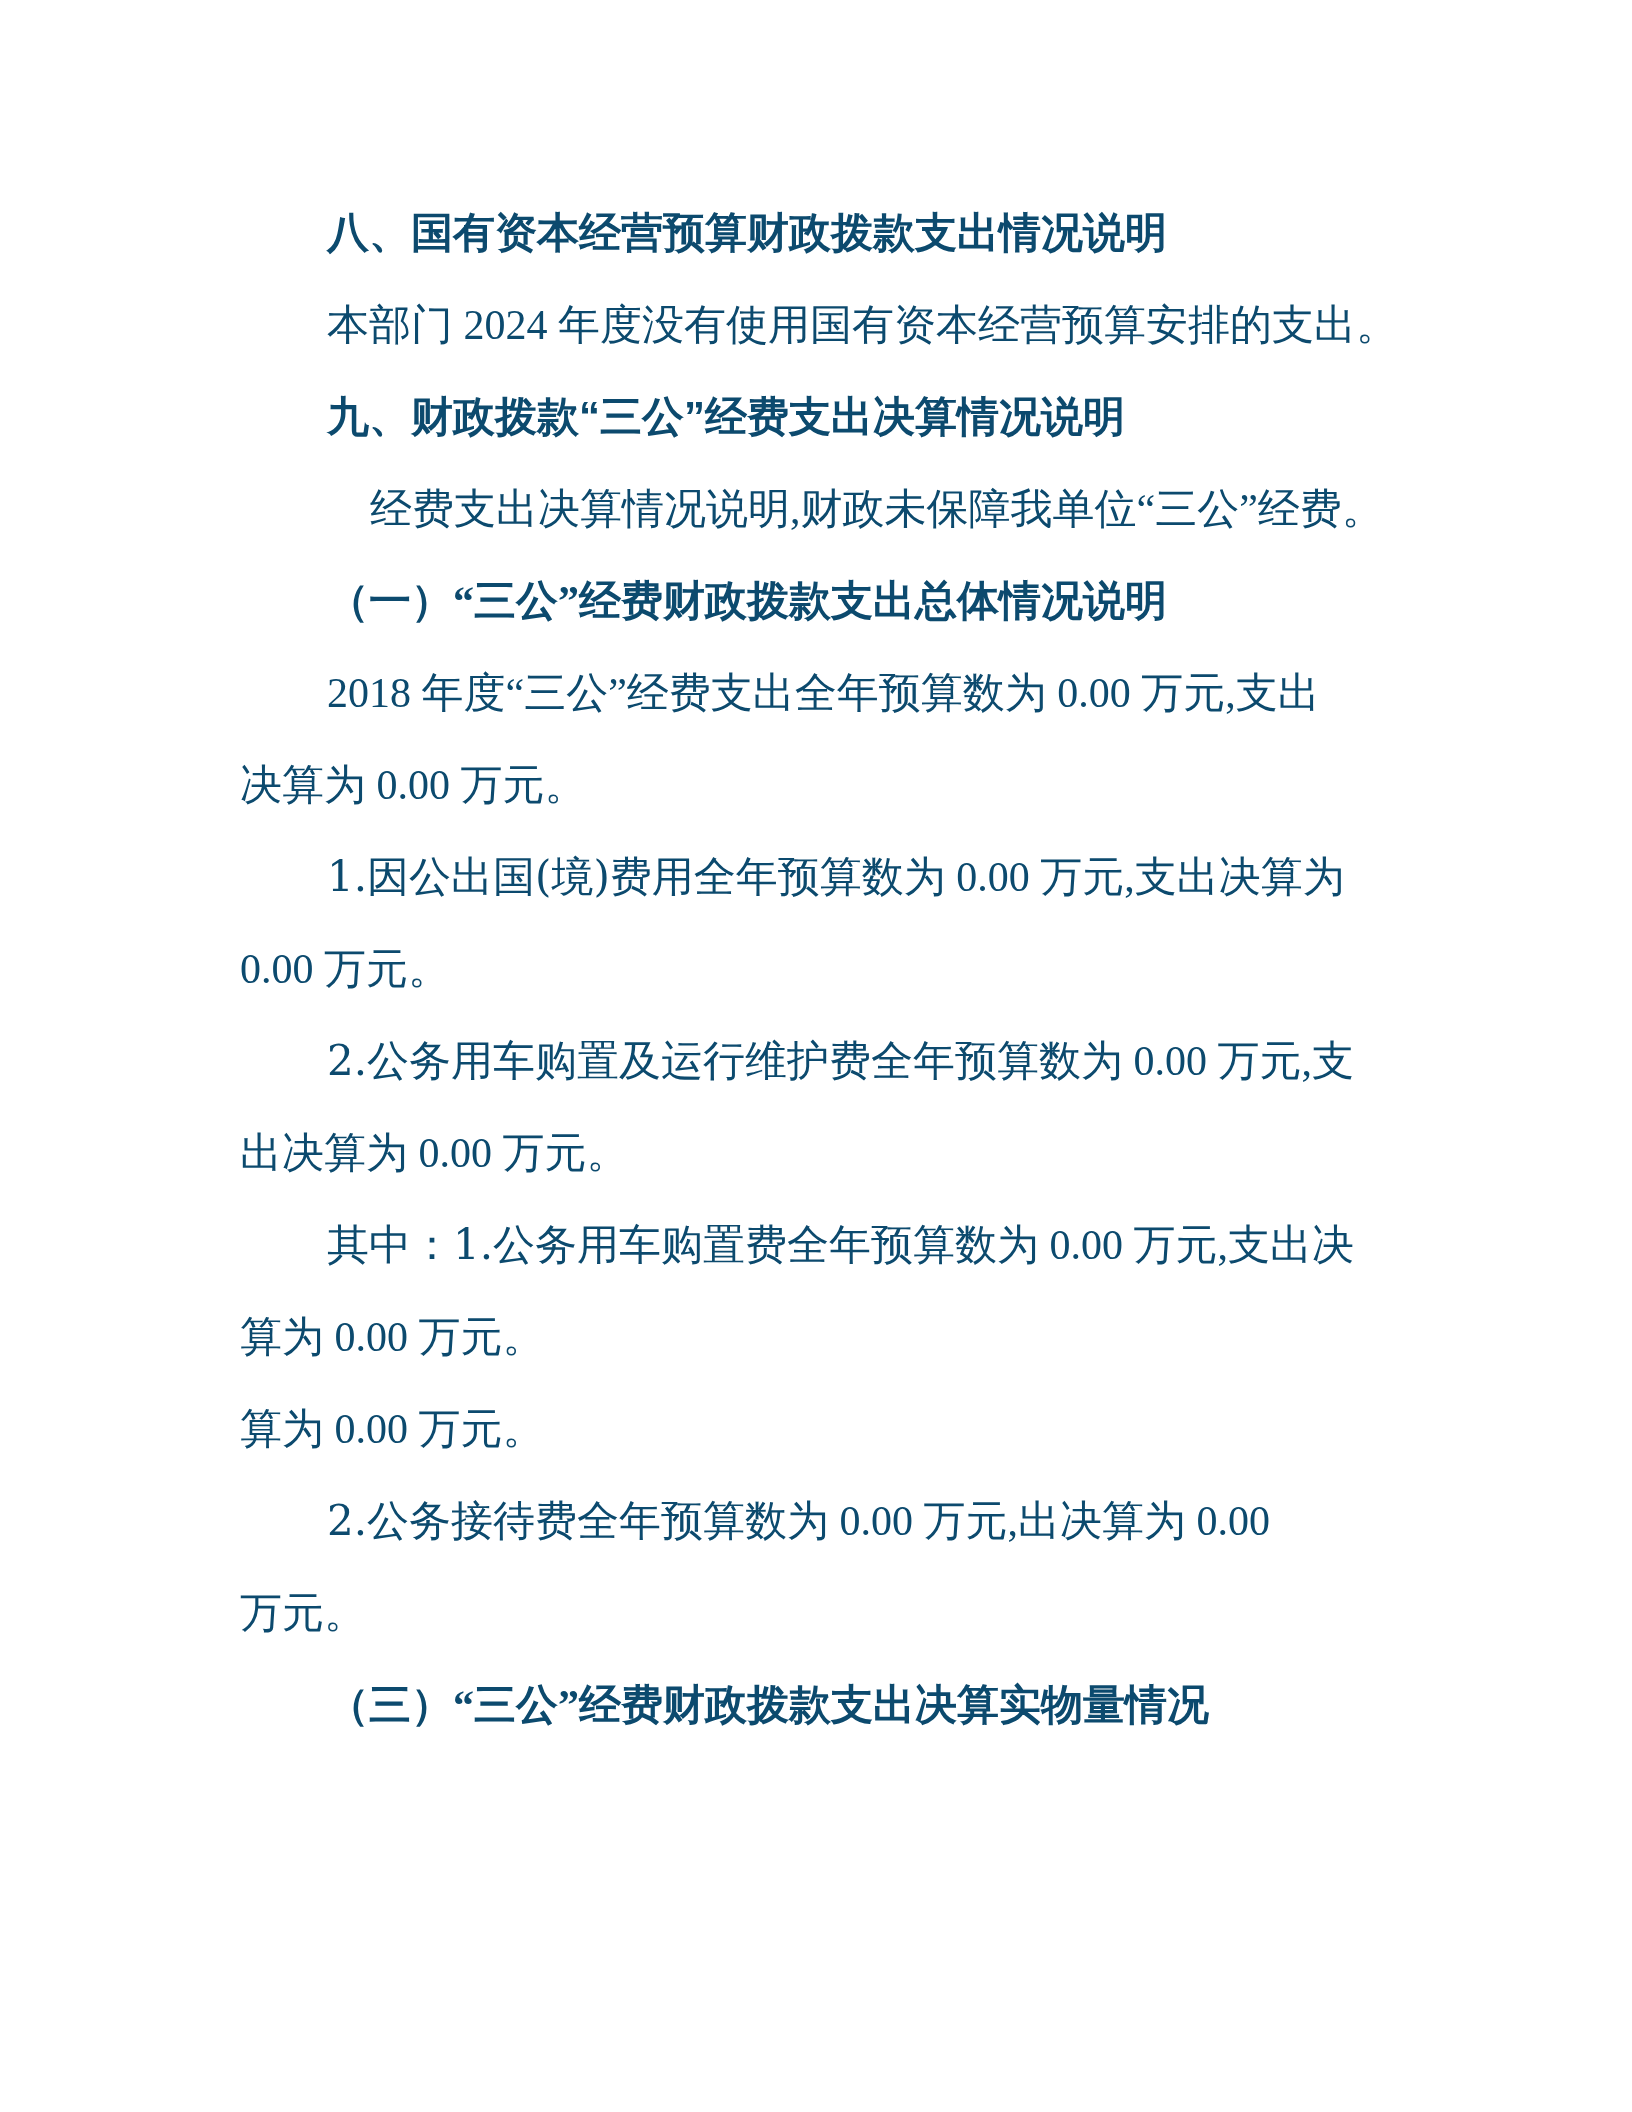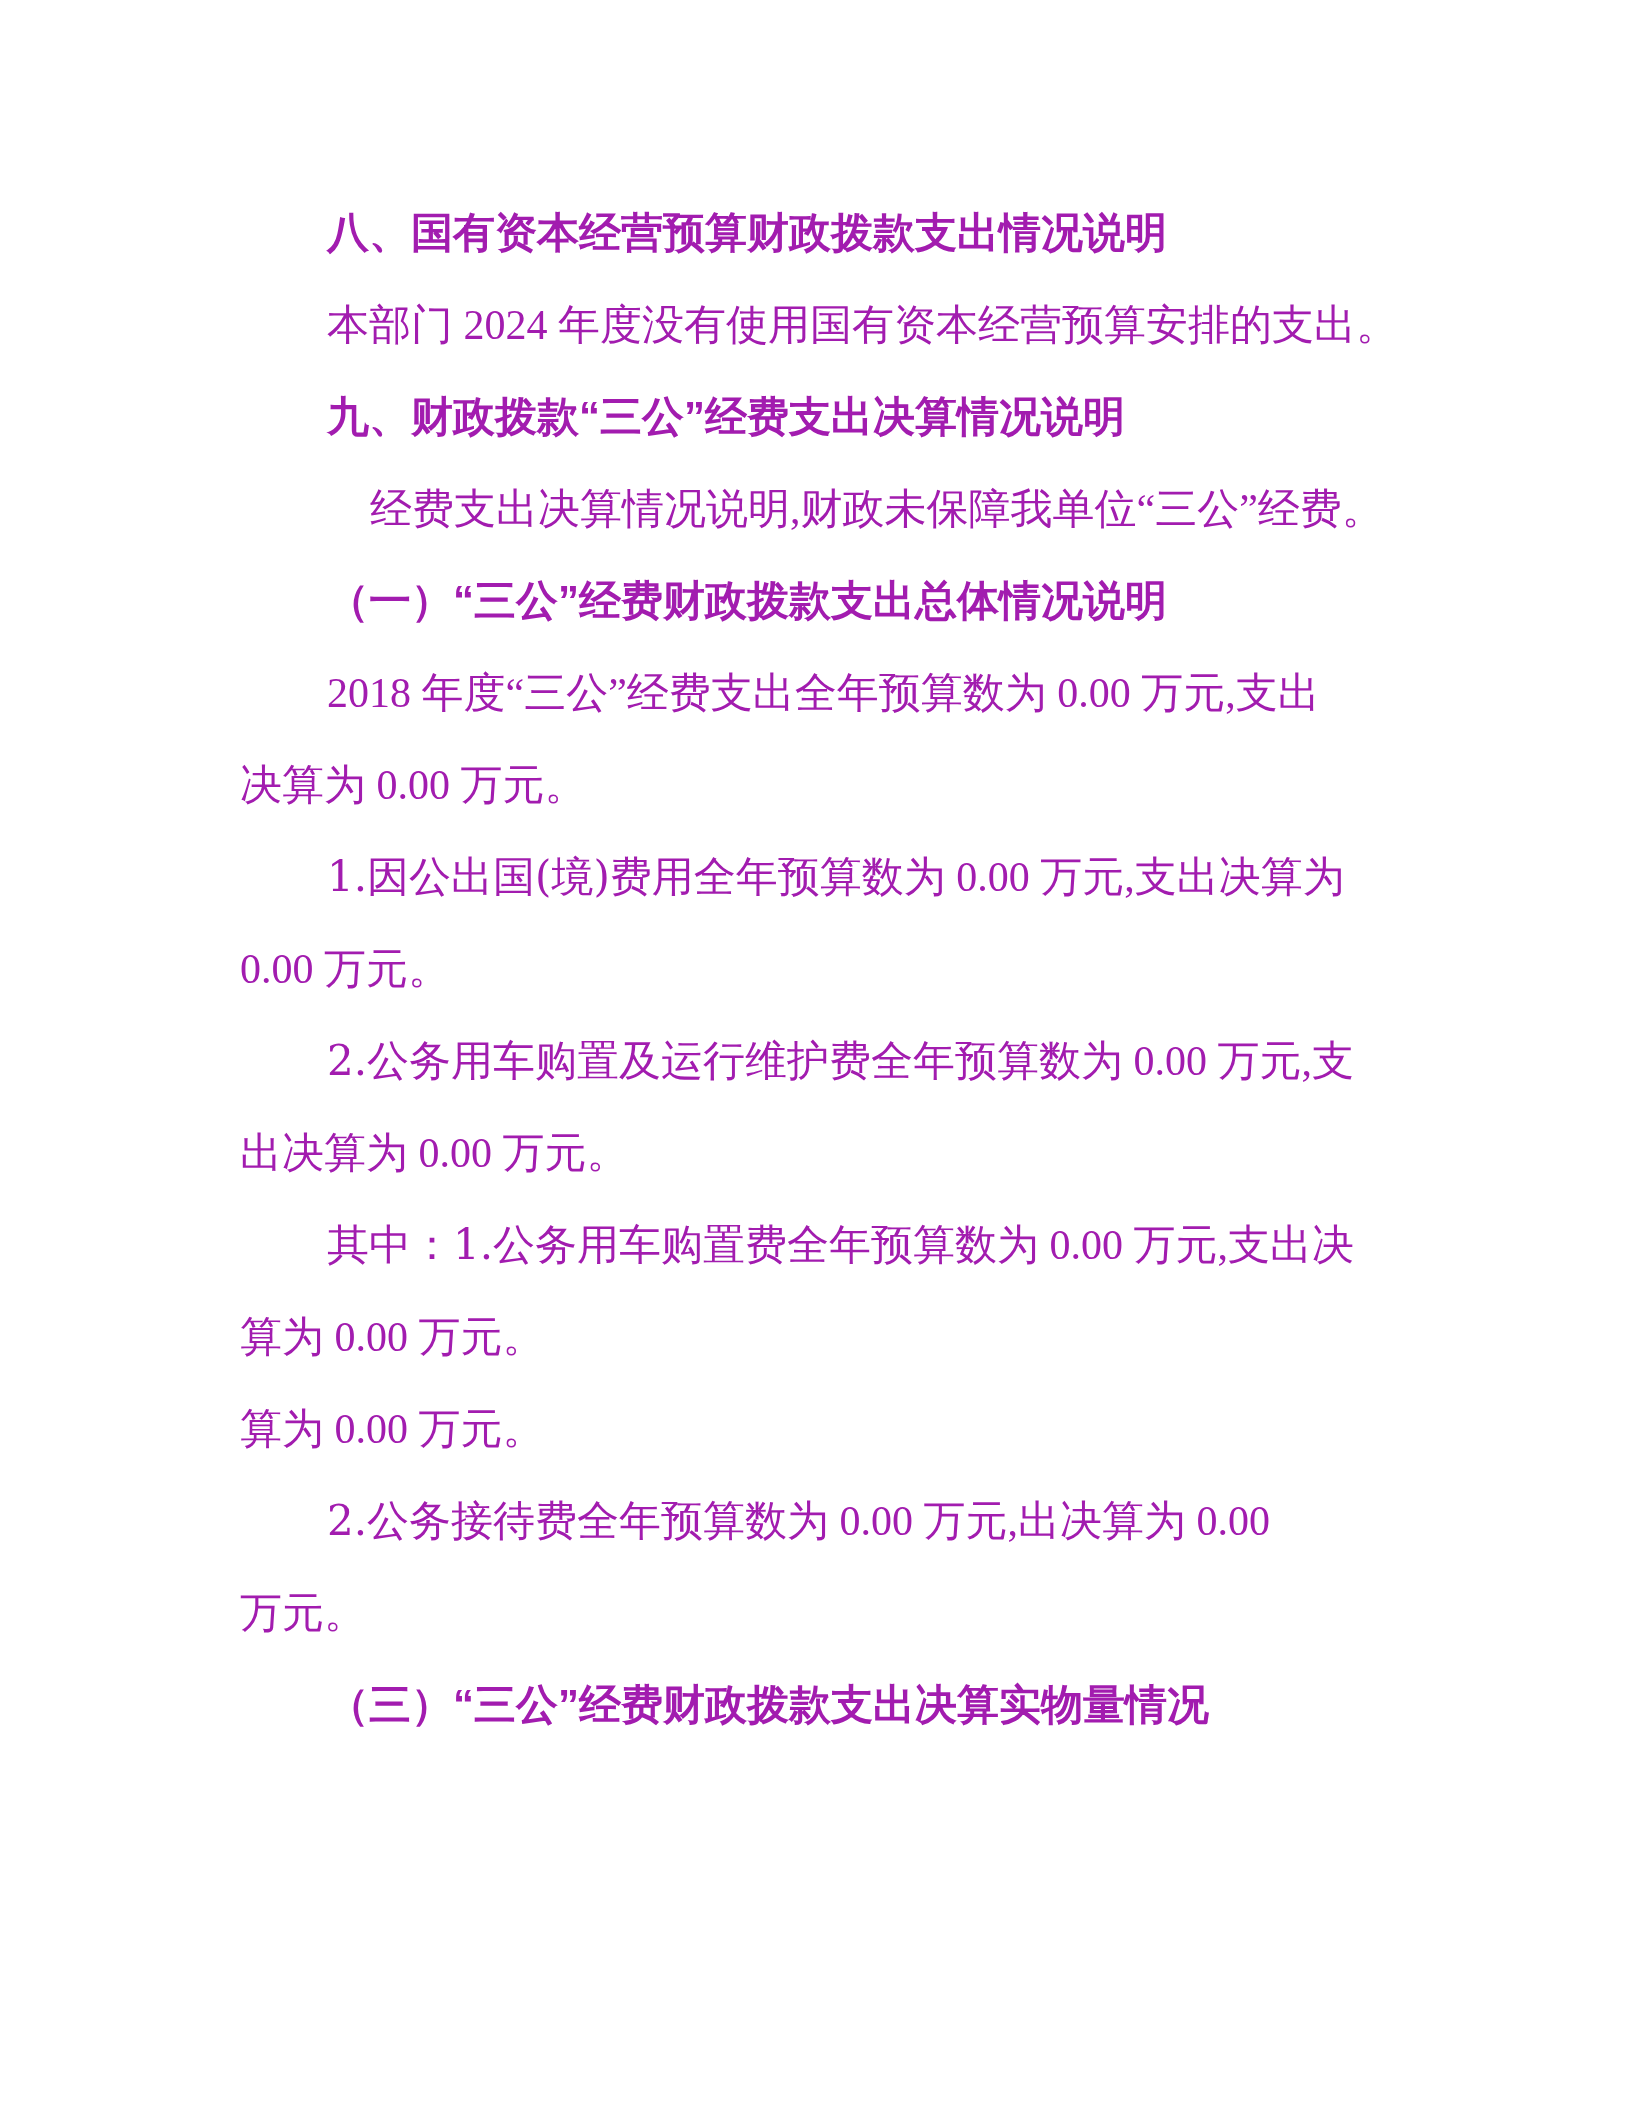--- a/index.html
+++ b/index.html
@@ -20,42 +20,42 @@
     position: absolute;
     left: 240px;
     top: 187px;
     width: 1152px;
   }
   .ln {
     height: 92px;
     line-height: 92px;
     font-size: 42px;
     white-space: nowrap;
-    color: #a21caf;
+    color: #0c4a6e;
   }
   
   .ind1  { padding-left: 87px; }
   .ind2  { padding-left: 130px; }  
   .ind1s { padding-left: 97px; }   
   
   .f-hei {
     font-family: "Liberation Sans", "DejaVu Sans", sans-serif; 
     font-weight: 700;
   }
   .f-song {
     font-family: "Liberation Serif", "DejaVu Serif", serif;    
     font-weight: 400;
   }
   .f-kai {
     font-family: "DejaVu Serif", "Liberation Serif", serif;    
     font-weight: 400;
     margin-top: 44px;
   }
   .f-kai-bold {
-    font-family: Liberation Sans, sans-serif;    
+    font-family: Liberation Serif, serif;    
     font-weight: 700;
     margin-top: 34px;
   }
 </style>
 </head>
 <body>
 
 <div class="page">
   <main class="doc" id="doc">
       <div class="ln ind1"><span class="f-hei">八、国有资本经营预算财政拨款支出情况说明</span></div>

